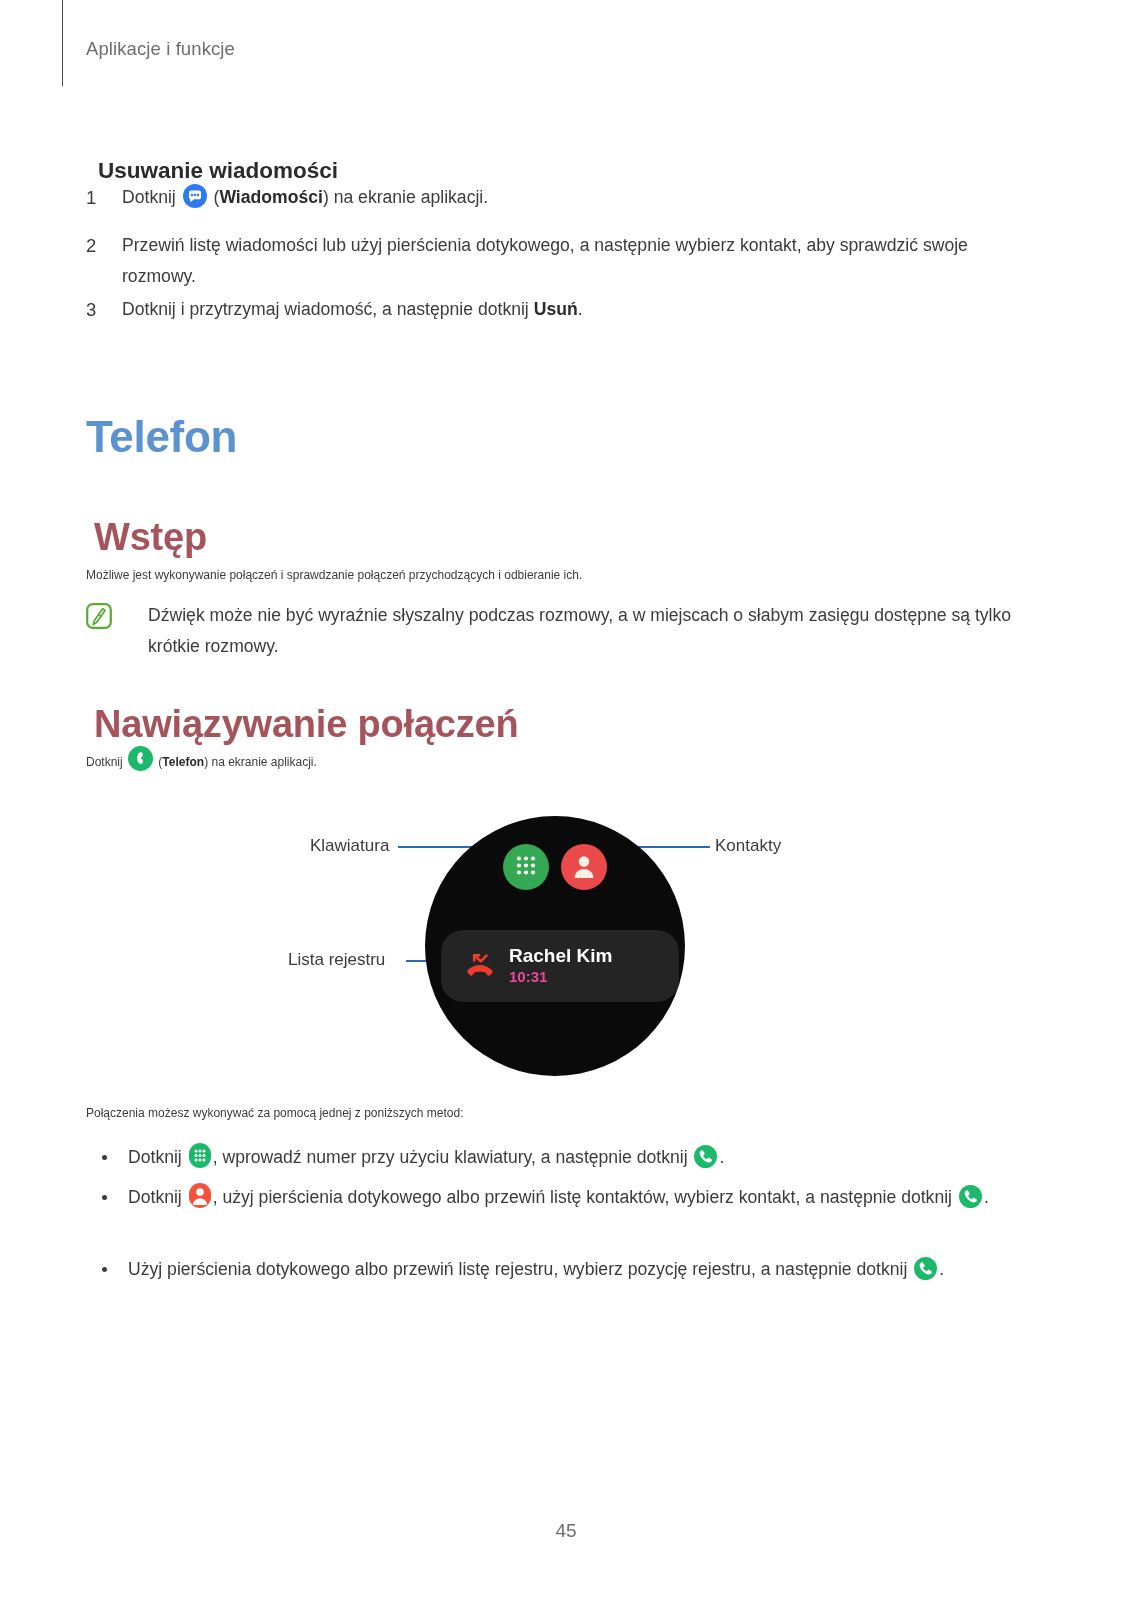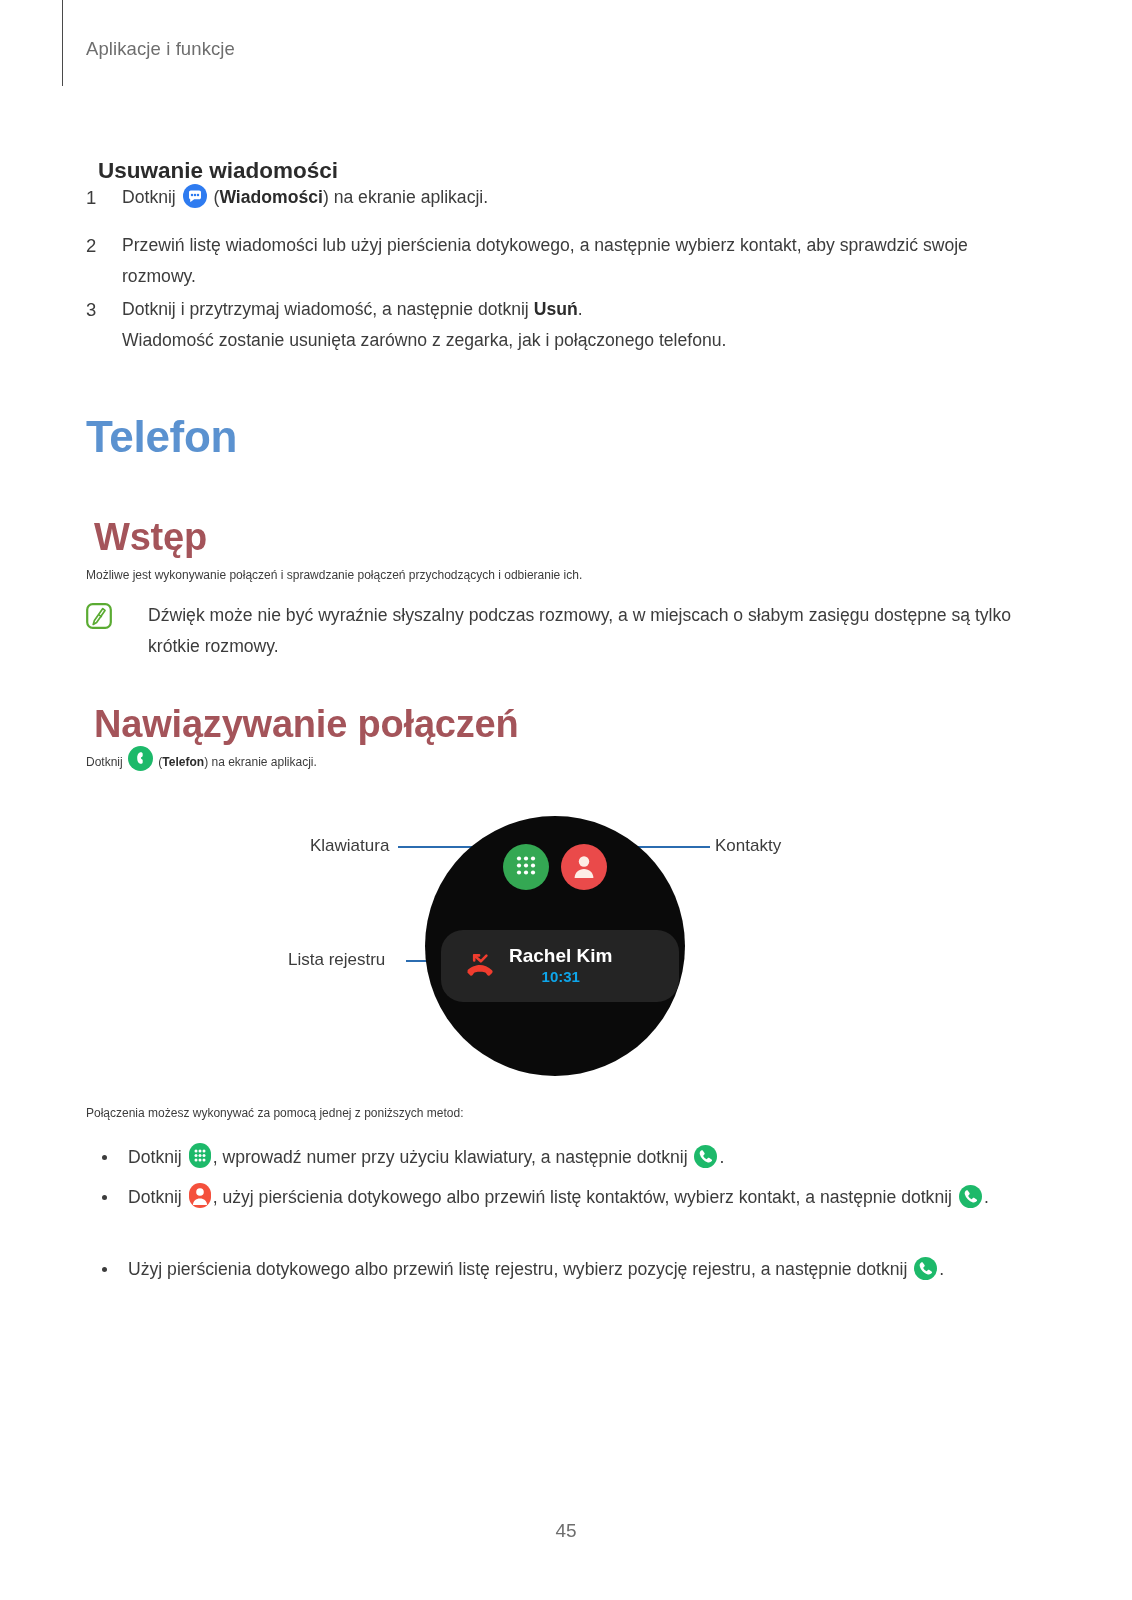--- a/index.html
+++ b/index.html
@@ -188,23 +188,22 @@
     flex: 0 0 auto;
   }
   .log-text { margin-left: 12px; }
   .log-name {
     font-size: 19px;
     color: #ffffff;
     line-height: 22px;
   }
   .log-time {
     font-size: 15px;
-    color: #0ea5e9;
+    color: #ec4899;
     line-height: 20px;
-    text-align: center;
   }
   .settings-card {
     position: absolute;
     left: 12px; top: 196px;
     width: 238px; height: 64px;
     background: #2c2c2c;
     border-radius: 22px;
     display: flex;
     align-items: center;
     justify-content: center;
@@ -267,21 +266,20 @@
 
 <div class="step" style="left:86px; top:230px; width:948px;">
   <span class="step-num">2</span>
   <span class="step-body">Przewiń listę wiadomości lub użyj pierścienia dotykowego, a następnie wybierz kontakt, aby sprawdzić swoje rozmowy.</span>
 </div>
 
 <div class="step" style="left:86px; top:294px; width:948px;">
   <span class="step-num">3</span>
   <span class="step-body">
     <span>Dotknij i przytrzymaj wiadomość, a następnie dotknij </span><b>Usuń</b><span>.</span>
-    <span style="display:block;">Wiadomość zostanie usunięta zarówno z zegarka, jak i połączonego telefonu.</span>
   </span>
 </div>
 
 <h1 class="chapter" style="left:86px; top:412px;">Telefon</h1>
 
 <h2 class="section" style="left:86px; top:508px;">Wstęp</h2>
 
 <div class="para" style="left:86px; top:560px; width:948px;">Możliwe jest wykonywanie połączeń i sprawdzanie połączeń przychodzących i odbieranie ich.</div>
 
 <div class="note" style="left:86px; top:600px; width:948px;">

